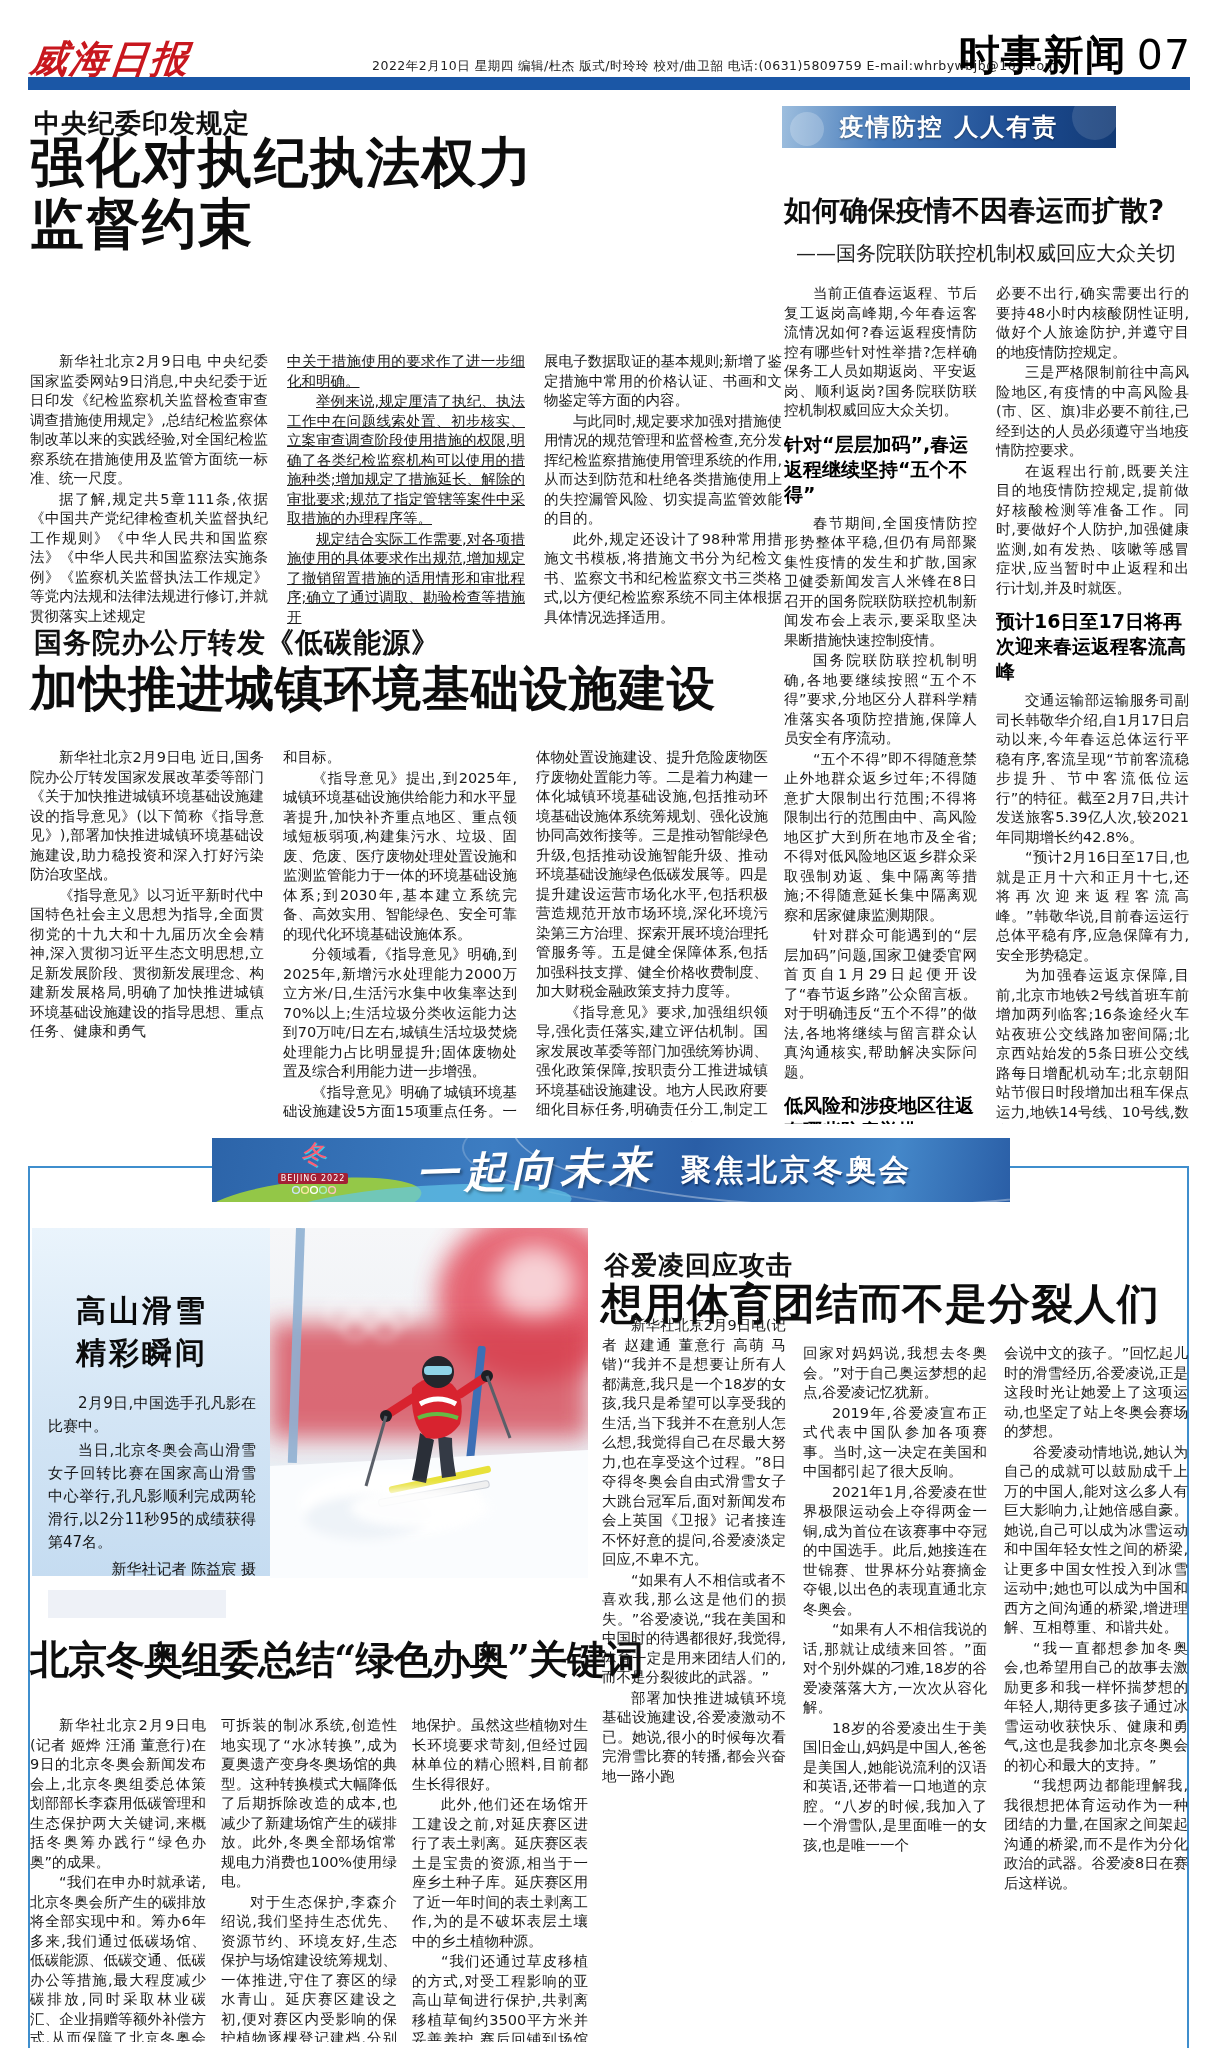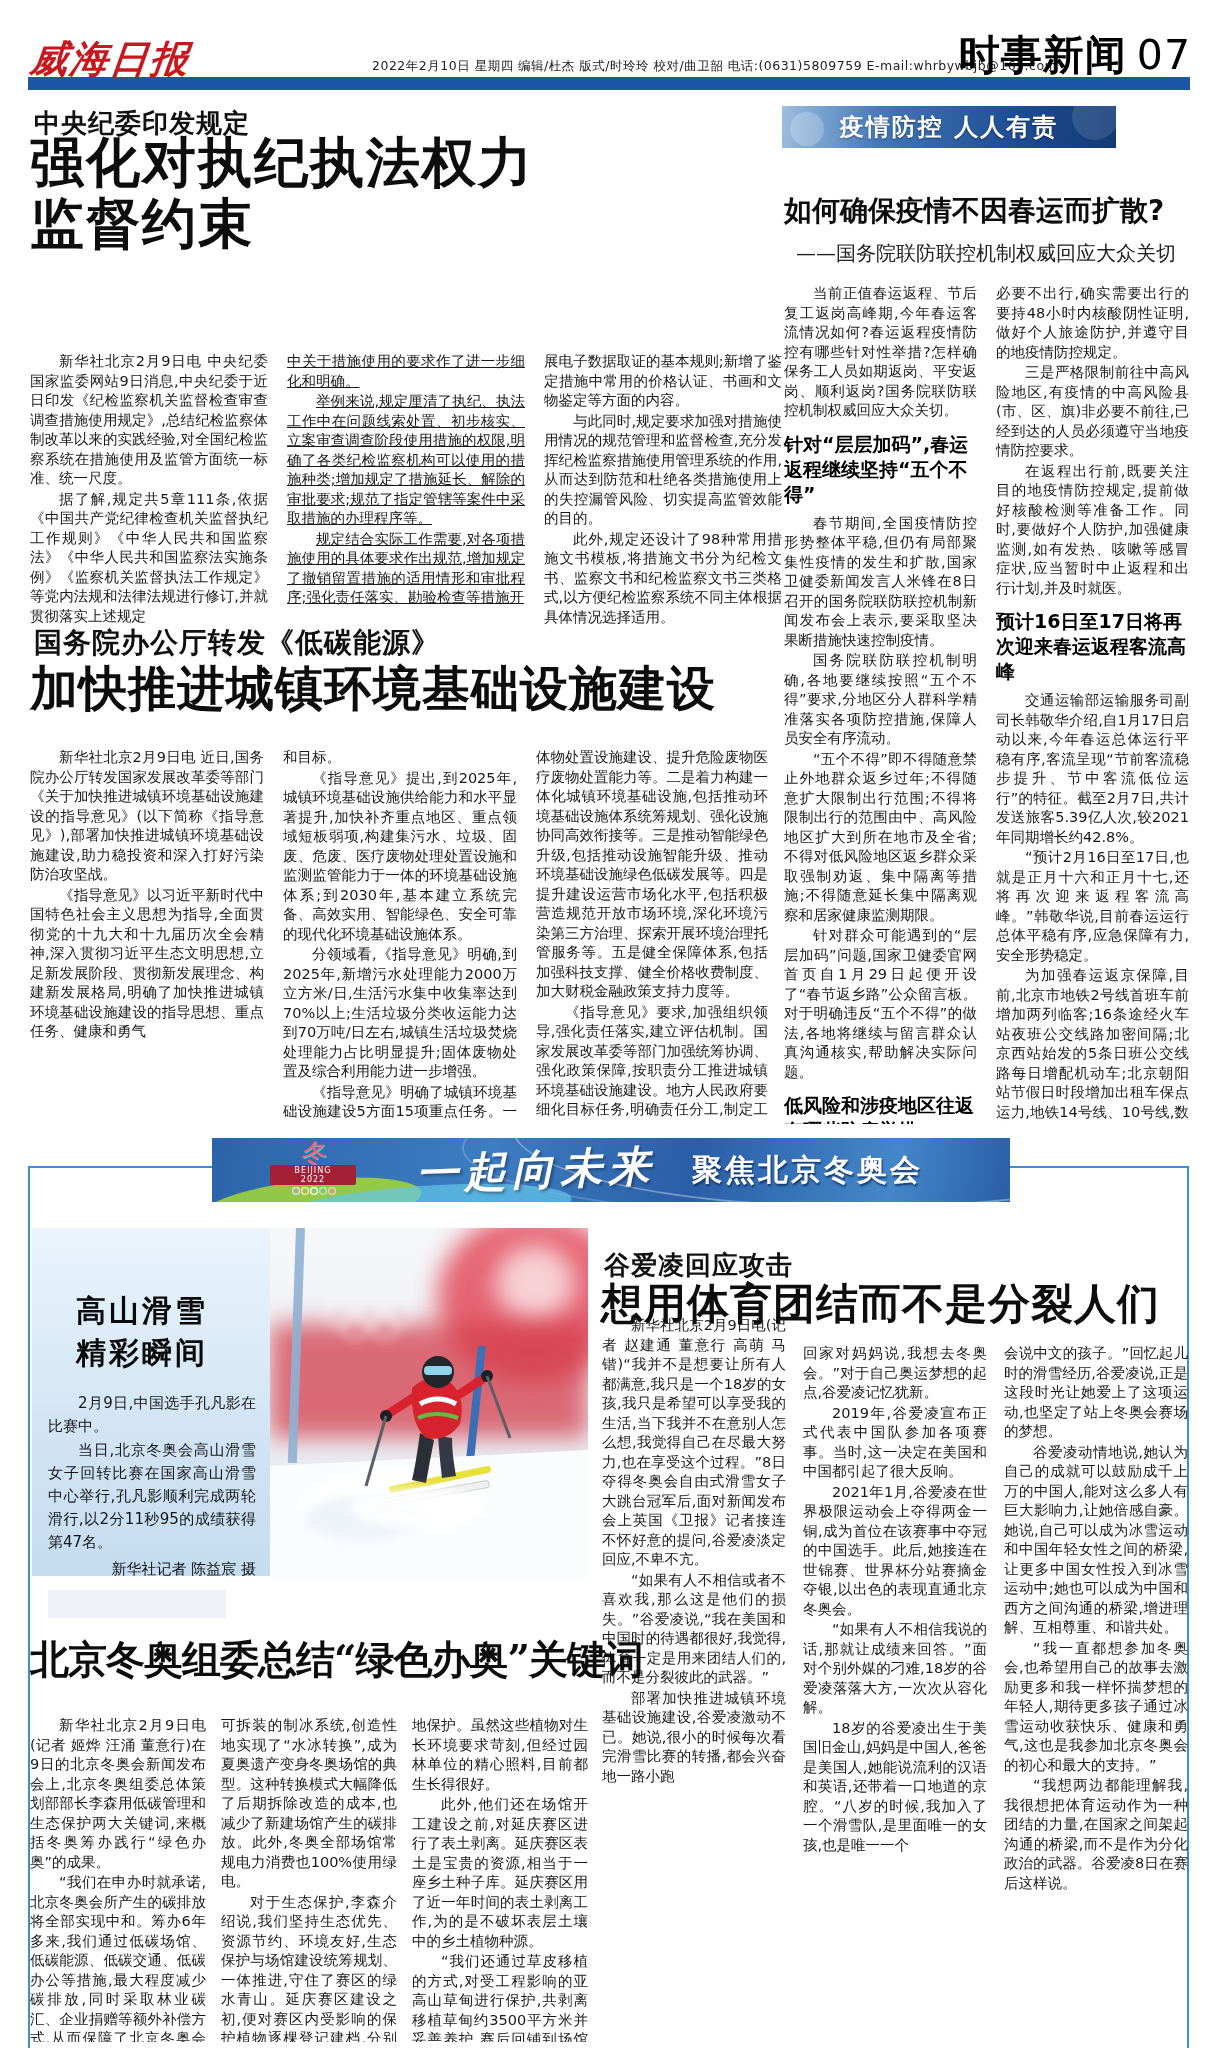--- a/index.html
+++ b/index.html
@@ -51,28 +51,28 @@
   .oly-banner {
     left:212px; top:1138px; width:798px; height:64px; overflow:hidden;
     background:linear-gradient(100deg,#2c64a9 0%,#3d7dc2 35%,#2a5ea6 60%,#4487c9 85%,#2a5ea6 100%);
     display:flex; align-items:center;
   }
   .oly-curve { position:absolute; border:2px solid rgba(255,255,255,0.35); border-radius:50%; }
   .oly-green { position:absolute; left:-10px; bottom:-26px; width:220px; height:48px; background:#9ed23c; border-radius:50%; transform:rotate(-6deg); opacity:.9; }
   .oly-teal  { position:absolute; left:60px; bottom:-30px; width:300px; height:46px; background:#63c6e8; border-radius:50%; transform:rotate(-4deg); opacity:.7; }
   .emblem { position:relative; margin-left:58px; width:86px; text-align:center; color:#fff; }
   .emblem .ribbon { font-size:26px; line-height:24px; font-family:"DejaVu Serif",serif; font-style:italic; color:#ff5d74; text-shadow:1px 1px 0 #35d0e8; }
-  .emblem .btext { font-size:8px; letter-spacing:1px; background:#a42035; padding:1px 17px; display:inline-block; border-radius:2px; }
+  .emblem .btext { font-size:8px; letter-spacing:1px; background:#a42035; padding:1px 3px; display:inline-block; border-radius:2px; }
   .emblem svg { display:block; margin:1px auto 0; }
   .oly-slogan {
     position:relative; margin-left:60px; color:#fff; font-size:42px; font-weight:bold;
     font-family:"DejaVu Serif","Liberation Serif",serif; font-style:italic;
     transform:rotate(-2deg); letter-spacing:6px; text-shadow:2px 2px 3px rgba(0,0,0,.35);
   }
-  .oly-focus { position:relative; margin-left:36px; color:#fff; font-size:30px; font-weight:bold; letter-spacing:3px; text-shadow:1px 2px 2px rgba(10,40,90,.8); }
+  .oly-focus { position:relative; margin-left:25px; color:#fff; font-size:30px; font-weight:bold; letter-spacing:3px; text-shadow:1px 2px 2px rgba(10,40,90,.8); }
 
   
   .ski-box {
     left:32px; top:1228px; width:238px; height:348px;
     background:linear-gradient(180deg,#eaf4fc 0%,#d3e5f5 55%,#c5dcf1 100%);
   }
   .ski-title { margin:62px 0 0 44px; font-size:30px; line-height:42px; font-weight:bold; color:#0a0a0a; letter-spacing:3px; }
   .ski-text { margin:18px 14px 0 16px; font-size:15px; line-height:23px; color:#151515; }
 
   .photo-wrap { left:270px; top:1228px; width:318px; height:350px; overflow:hidden; background:#e9edf2; }
@@ -95,21 +95,21 @@
   <div>强化对执纪执法权力</div>
   <div>监督约束</div>
 </div>
 <div class="bodycol" style="left:30px;  top:352px; width:238px; height:344px;">
     <p class="para">新华社北京2月9日电 中央纪委国家监委网站9日消息,中央纪委于近日印发《纪检监察机关监督检查审查调查措施使用规定》,总结纪检监察体制改革以来的实践经验,对全国纪检监察系统在措施使用及监管方面统一标准、统一尺度。</p>
     <p class="para">据了解,规定共5章111条,依据《中国共产党纪律检查机关监督执纪工作规则》《中华人民共和国监察法》《中华人民共和国监察法实施条例》《监察机关监督执法工作规定》等党内法规和法律法规进行修订,并就贯彻落实上述规定</p>
   </div>
 <div class="bodycol" style="left:287px; top:352px; width:238px; height:344px;text-decoration:underline;">
     <p class="para-noindent">中关于措施使用的要求作了进一步细化和明确。</p>
     <p class="para">举例来说,规定厘清了执纪、执法工作中在问题线索处置、初步核实、立案审查调查阶段使用措施的权限,明确了各类纪检监察机构可以使用的措施种类;增加规定了措施延长、解除的审批要求;规范了指定管辖等案件中采取措施的办理程序等。</p>
-    <p class="para">规定结合实际工作需要,对各项措施使用的具体要求作出规范,增加规定了撤销留置措施的适用情形和审批程序;强化责任落实、勘验检查等措施开</p>
+    <p class="para">规定结合实际工作需要,对各项措施使用的具体要求作出规范,增加规定了撤销留置措施的适用情形和审批程序;确立了通过调取、勘验检查等措施开</p>
   </div>
 <div class="bodycol" style="left:544px; top:352px; width:238px; height:344px;">
     <p class="para-noindent">展电子数据取证的基本规则;新增了鉴定措施中常用的价格认证、书画和文物鉴定等方面的内容。</p>
     <p class="para">与此同时,规定要求加强对措施使用情况的规范管理和监督检查,充分发挥纪检监察措施使用管理系统的作用,从而达到防范和杜绝各类措施使用上的失控漏管风险、切实提高监管效能的目的。</p>
     <p class="para">此外,规定还设计了98种常用措施文书模板,将措施文书分为纪检文书、监察文书和纪检监察文书三类格式,以方便纪检监察系统不同主体根据具体情况选择适用。</p>
   </div>
 
 <div class="abs covid-banner">
   <div class="bub" style="left:8px; top:6px; width:34px; height:34px;"></div>
   <div class="bub" style="left:290px; top:-12px; width:46px; height:46px; background:rgba(255,255,255,0.12);"></div>

